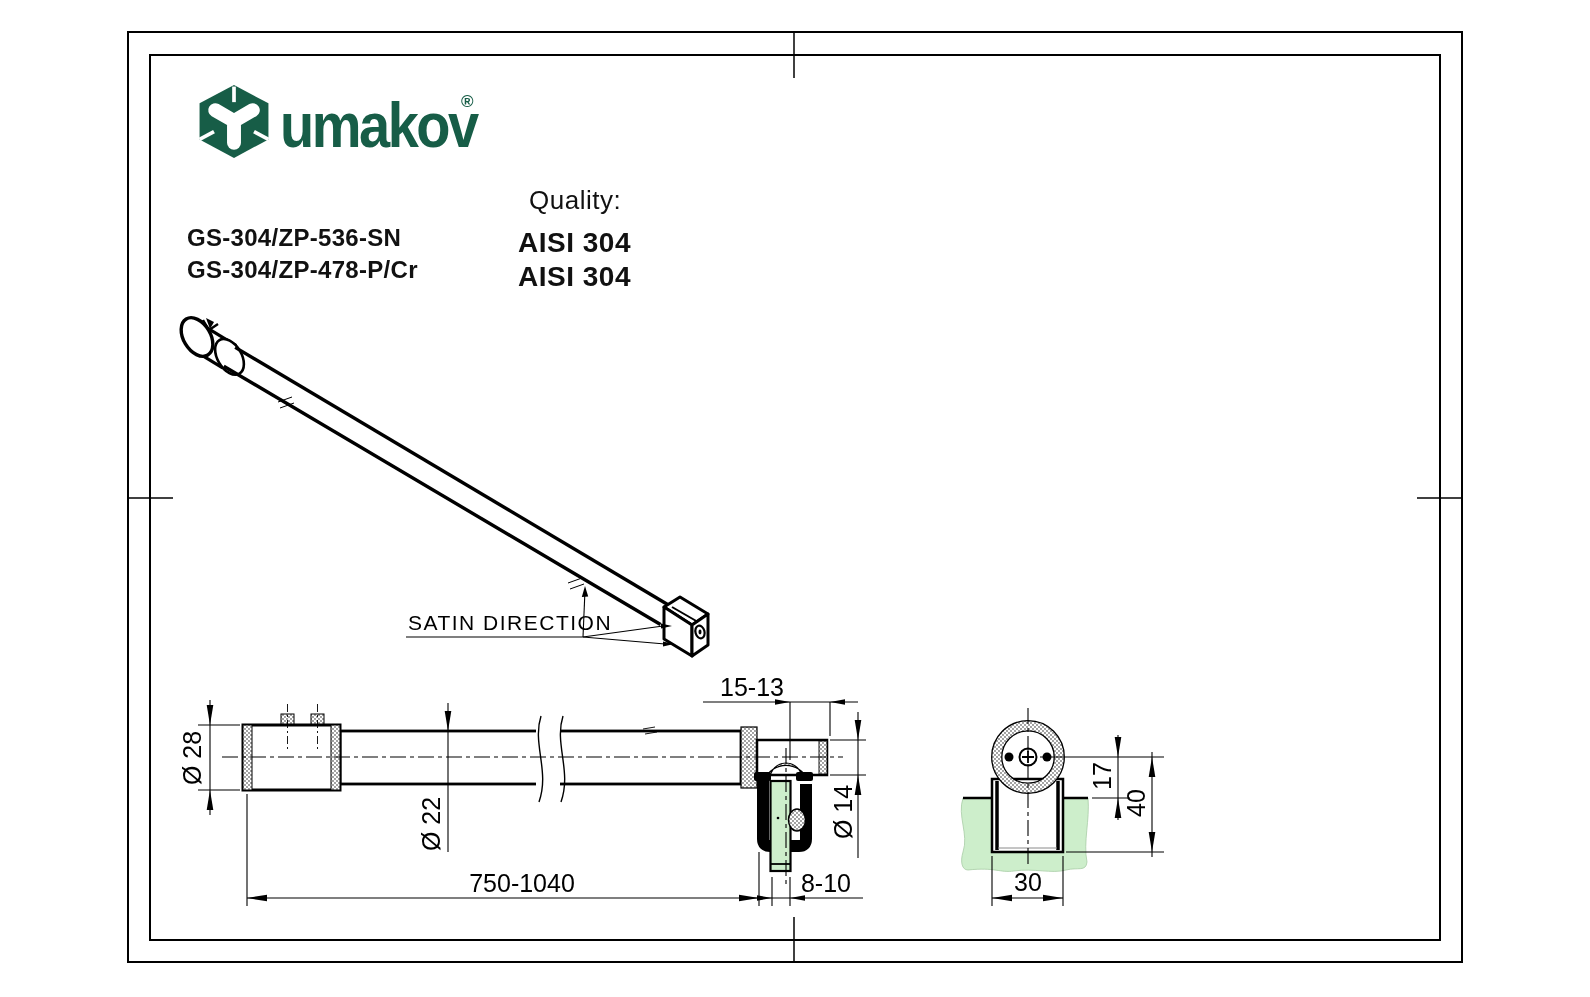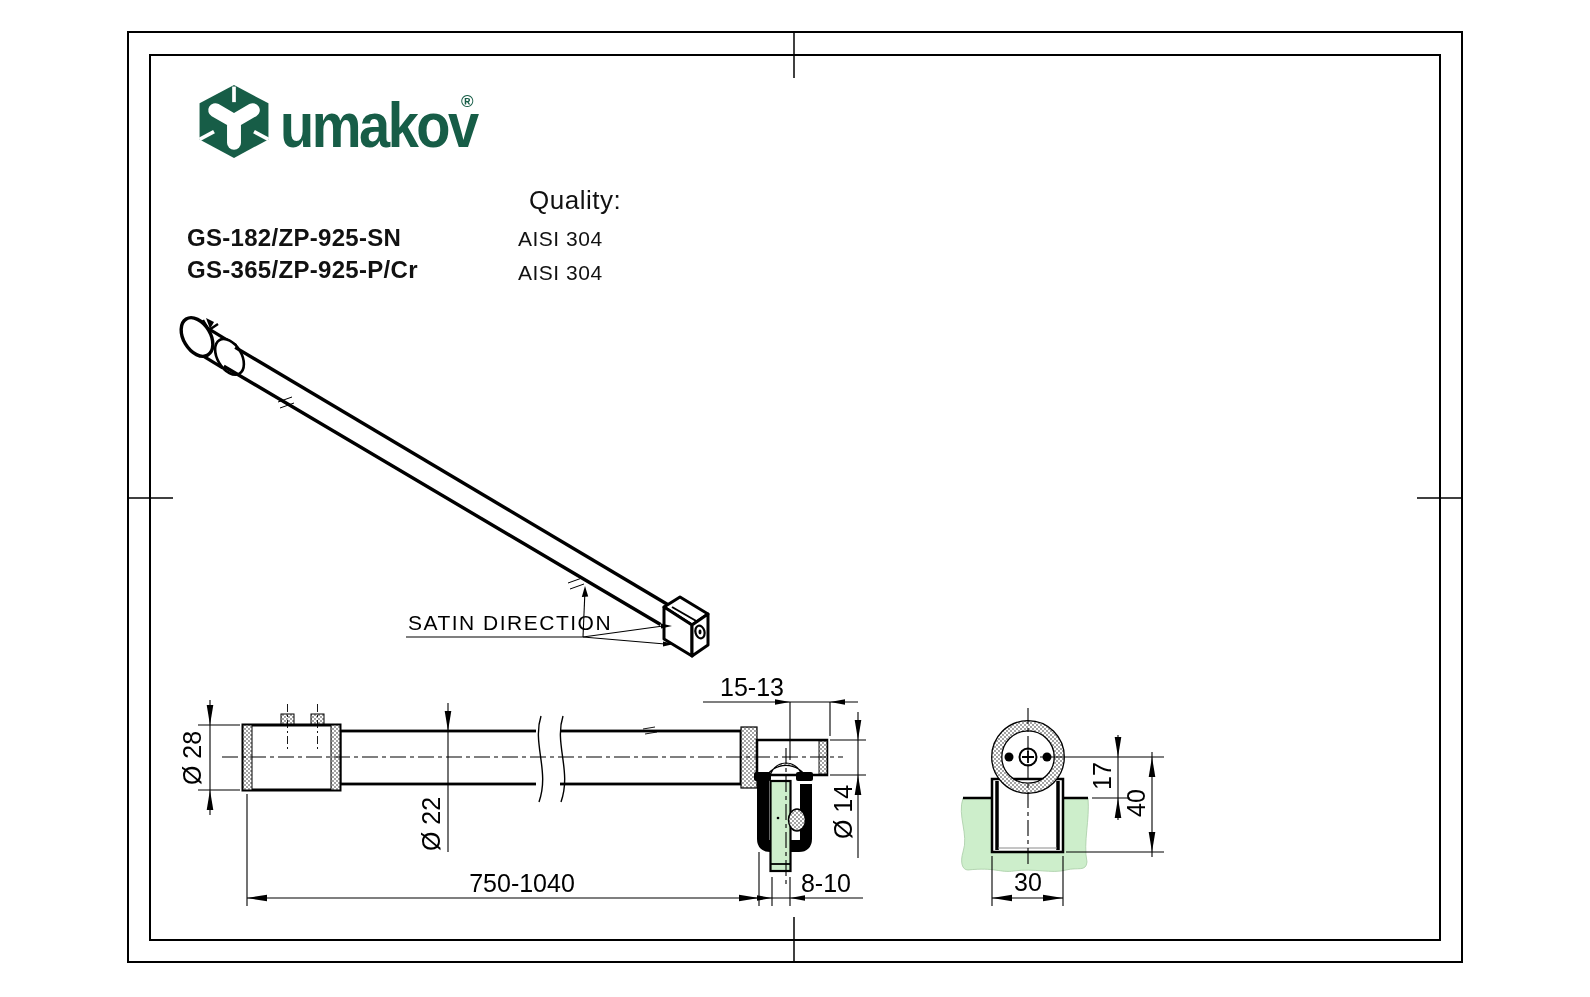--- a/index.html
+++ b/index.html
@@ -5,21 +5,21 @@
   html,body{margin:0;padding:0;background:#fff;}
   .sheet{position:relative;width:1590px;height:997px;background:#ffffff;
          font-family:"Liberation Sans",sans-serif;overflow:hidden;}
   .abs{position:absolute;}
   svg{display:block;}
   .brand-text{color:#175d47;font-weight:bold;font-size:56px;letter-spacing:-2.5px;
               transform:scaleY(1.12);transform-origin:left top;line-height:1;}
   .reg-mark{color:#175d47;font-size:17px;font-weight:bold;}
   .quality-label{font-size:26px;color:#111;letter-spacing:0.5px;margin-left:11px;}
   .prod-code{font-size:24px;font-weight:600;color:#111;letter-spacing:0.3px;}
-  .prod-quality{font-size:21px;color:#111;letter-spacing:0.5px;}
+  .prod-quality{font-size:28px;color:#111;letter-spacing:0.5px;font-weight:bold;}
   .dwg text{fill:#000;font-family:"Liberation Sans",sans-serif;}
   .dimtxt{font-size:25px;}
   .satintxt{font-size:21px;letter-spacing:1.5px;}
 </style>
 </head>
 <body>
 
 <div class="sheet">
 
   <svg class="abs dwg" style="left:0;top:0" width="1590" height="997" viewBox="0 0 1590 997">
@@ -190,19 +190,19 @@
       <rect x="41.5" y="10" width="17" height="38" rx="8.5" transform="rotate(180 50 45)"></rect>
       <rect x="41.5" y="10" width="17" height="38" rx="8.5" transform="rotate(-60 50 45)"></rect>
       <rect x="41.5" y="10" width="17" height="38" rx="8.5" transform="rotate(60 50 45)"></rect>
     </g>
   </svg>
   <div class="abs brand-text" style="left:280px;top:94px">umakov</div>
   <div class="abs reg-mark" style="left:461px;top:92px">®</div>
 
   <div class="abs quality-label" style="left:518px;top:185px">Quality:</div>
 
-  <div class="abs prod-code" style="left:187px;top:224px">GS-182/ZP-925-SN</div>
+  <div class="abs prod-code" style="left:187px;top:224px">GS-304/ZP-536-SN</div>
   <div class="abs prod-quality" style="left:518px;top:227px">AISI 304</div>
 
-  <div class="abs prod-code" style="left:187px;top:256px">GS-365/ZP-925-P/Cr</div>
+  <div class="abs prod-code" style="left:187px;top:256px">GS-304/ZP-478-P/Cr</div>
   <div class="abs prod-quality" style="left:518px;top:261px">AISI 304</div>
 
 </div>
 
 </body></html>

